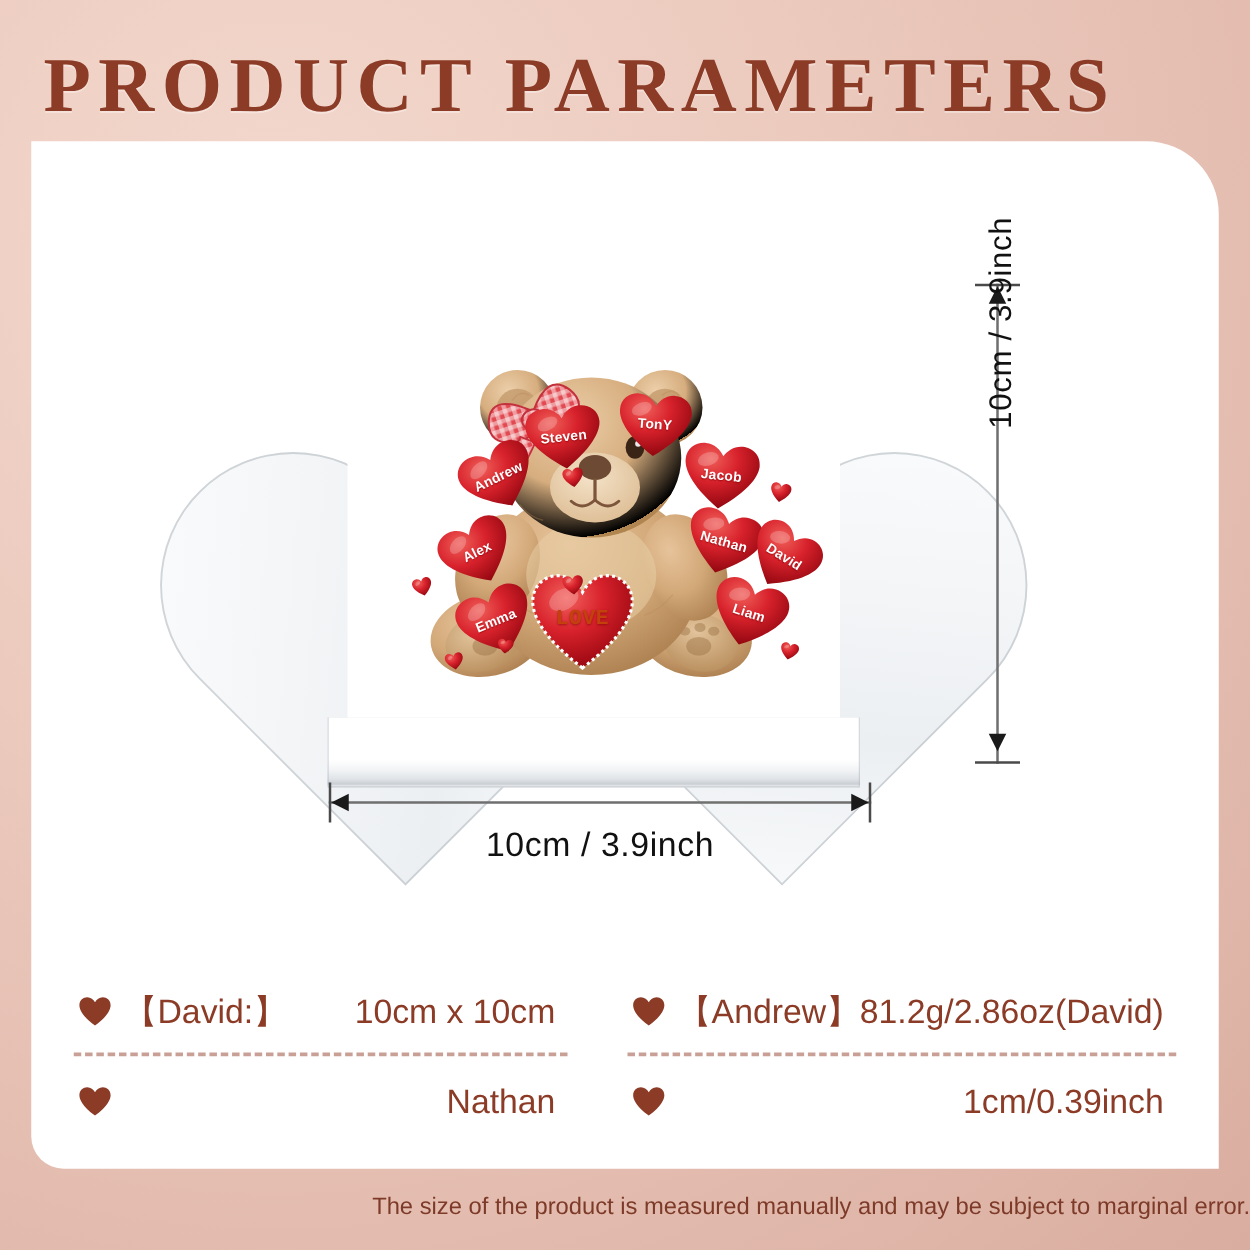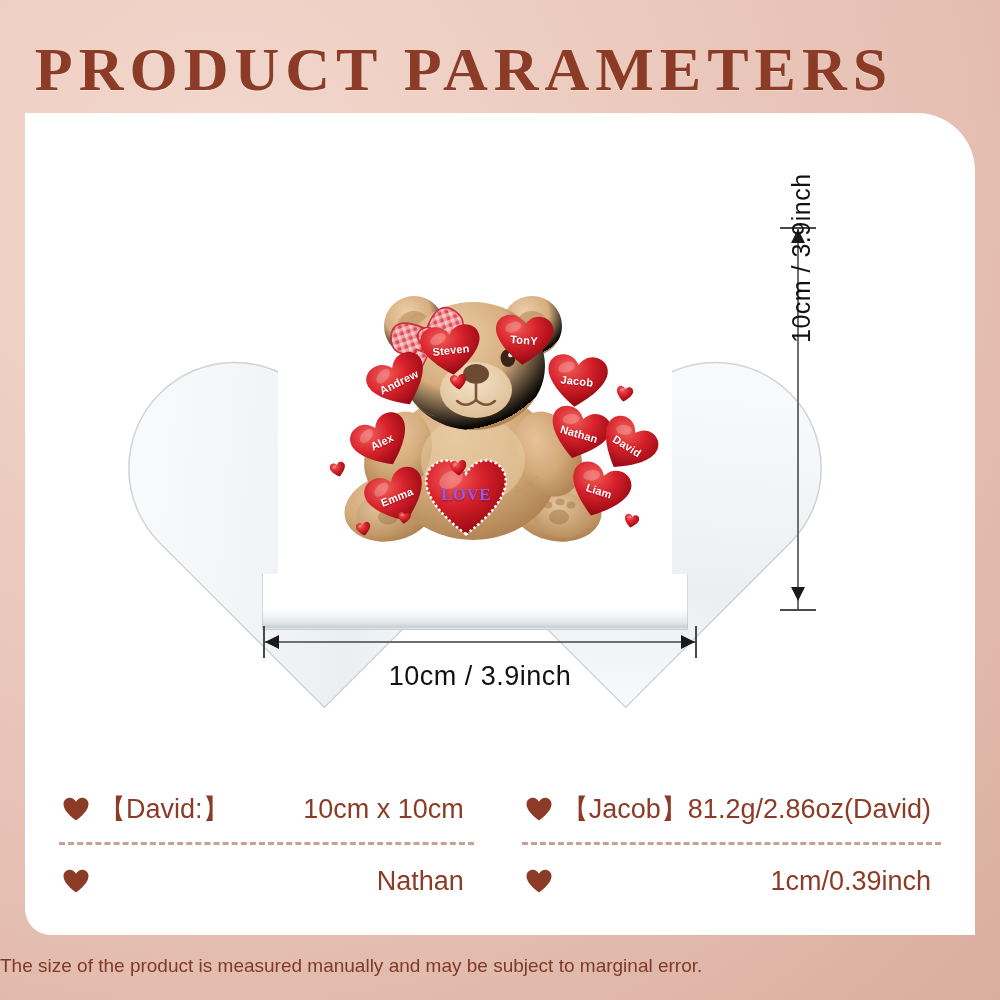--- a/index.html
+++ b/index.html
@@ -121,22 +121,22 @@
 
   
   #love-heart {
     position: absolute;
     left: 186px; top: 250px;
     width: 84px; height: 78px;
     display: flex; align-items: center; justify-content: center;
   }
   #love-heart .lbl {
     position: relative; z-index: 2;
-    color: #8b5cf6;
-    font-family: Liberation Serif, serif;
+    color: #c2410c;
+    font-family: Liberation Mono, monospace;
     font-weight: 700;
     font-size: 17px;
     letter-spacing: 0.5px;
     text-shadow: 0 1px 2px rgba(120,0,0,0.6);
     margin-top: -4px;
   }
 
   #mom-text {
     position: absolute;
     left: 0; top: 326px; width: 470px;
@@ -274,21 +274,21 @@
     font-size: 27px;
     color: #8b3b26;
     white-space: nowrap;
     padding-right: 6px;
   }
 
   
   #footer-note {
     position: absolute;
     left: 0; top: 955px; width: 1000px;
-    text-align: left;
+    text-align: right;
     font-size: 19px;
     color: #7d3a28;
     white-space: nowrap;
   }
 </style>
 </head>
 <body>
 
 <div id="page-title">PRODUCT  PARAMETERS</div>
 
@@ -642,21 +642,21 @@
         <span class="spec-heart"><svg viewBox="0 0 100 94" width="26" height="24" preserveAspectRatio="none">
             <path d="M50 92 C10 62 2 40 2 28 C2 12 14 3 26 3 C37 3 45 10 50 19 C55 10 63 3 74 3 C86 3 98 12 98 28 C98 40 90 62 50 92 Z" fill="#8b3b26"></path>
           </svg></span>
         <span class="spec-label">【David:】</span>
         <span class="spec-value">10cm x 10cm</span>
       </div>
       <div class="spec-cell has-rule">
         <span class="spec-heart"><svg viewBox="0 0 100 94" width="26" height="24" preserveAspectRatio="none">
             <path d="M50 92 C10 62 2 40 2 28 C2 12 14 3 26 3 C37 3 45 10 50 19 C55 10 63 3 74 3 C86 3 98 12 98 28 C98 40 90 62 50 92 Z" fill="#8b3b26"></path>
           </svg></span>
-        <span class="spec-label">【Jacob】</span>
+        <span class="spec-label">【Andrew】</span>
         <span class="spec-value">81.2g/2.86oz(David)</span>
       </div>
       <div class="spec-cell">
         <span class="spec-heart"><svg viewBox="0 0 100 94" width="26" height="24" preserveAspectRatio="none">
             <path d="M50 92 C10 62 2 40 2 28 C2 12 14 3 26 3 C37 3 45 10 50 19 C55 10 63 3 74 3 C86 3 98 12 98 28 C98 40 90 62 50 92 Z" fill="#8b3b26"></path>
           </svg></span>
         <span class="spec-value">Nathan</span>
       </div>
       <div class="spec-cell">
         <span class="spec-heart"><svg viewBox="0 0 100 94" width="26" height="24" preserveAspectRatio="none">

